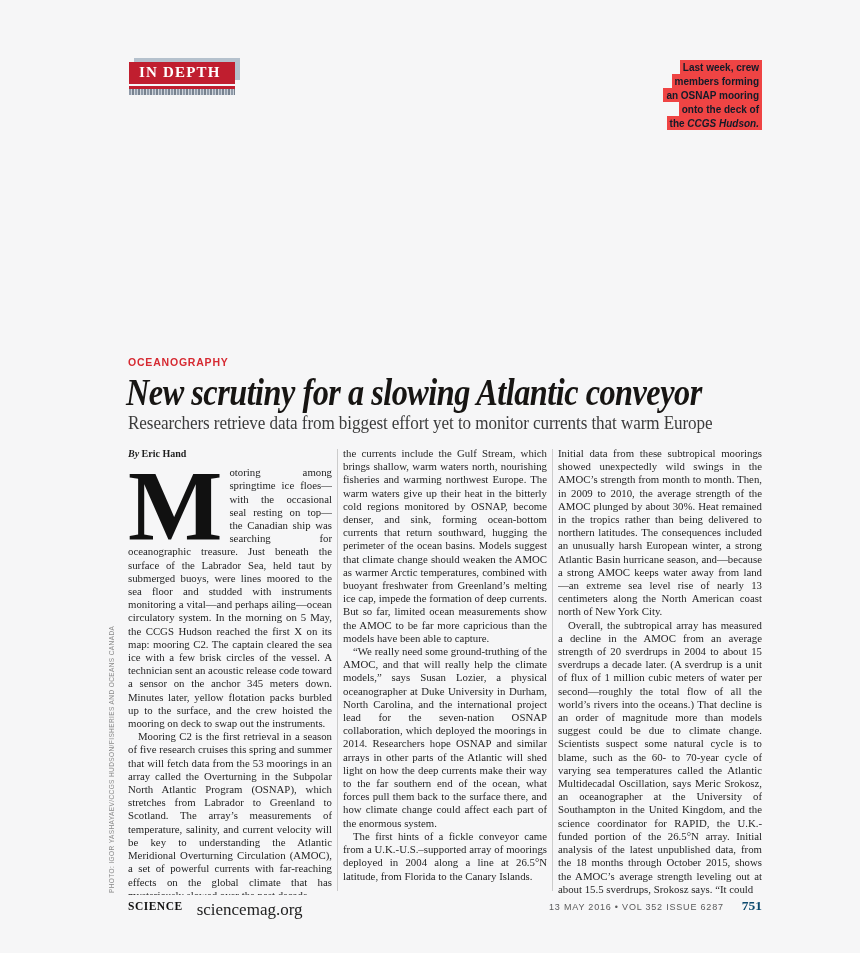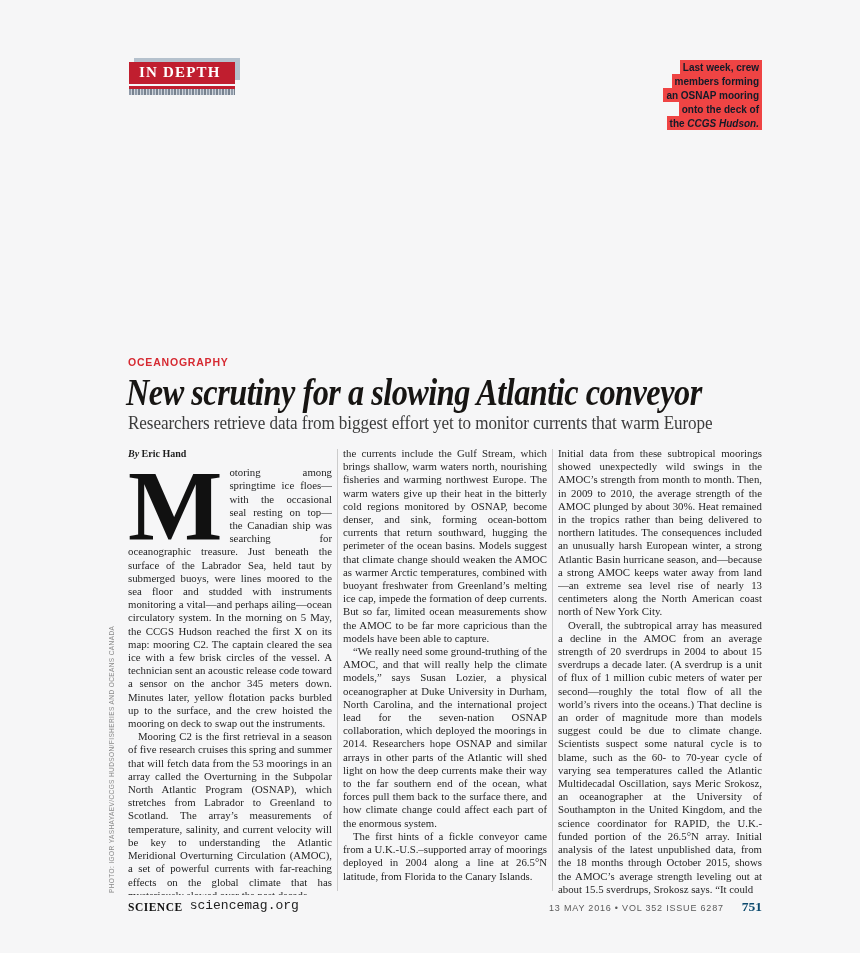--- a/index.html
+++ b/index.html
@@ -100,23 +100,23 @@
     white-space:nowrap;
     font-family:"Liberation Sans", sans-serif;
     font-size:6.5px; letter-spacing:0.4px; color:#8a8a8a;
   }
 
   
   .footer {
     position:absolute; left:128px; top:898px; width:634px;
     display:flex; justify-content:space-between; align-items:baseline;
   }
-  .footer-left { display:flex; align-items:flex-end; gap:7px; }
+  .footer-left { display:flex; align-items:flex-start; gap:14px; }
   .footer-brand { font-family:"Liberation Serif", serif; font-weight:bold; font-size:11.5px; letter-spacing:0.5px; color:#111; }
-  .footer-site { font-family:Liberation Mono, monospace; font-size:13px; color:#222; text-decoration:none; }
+  .footer-site { font-family:Liberation Serif, serif; font-size:17px; color:#222; text-decoration:none; }
   .footer-right { display:flex; align-items:baseline; gap:18px; }
   .footer-issue { font-family:"Liberation Sans", sans-serif; font-size:9px; letter-spacing:0.8px; color:#5a5a5a; }
   .footer-page { font-family:"Liberation Serif", serif; font-weight:bold; font-size:13.5px; color:#0c4a6e; }
 </style>
 </head>
 <body>
 
 <div class="badge">IN DEPTH</div>
 <div class="badge-red-bar"></div>
 <div class="badge-noise"></div>

